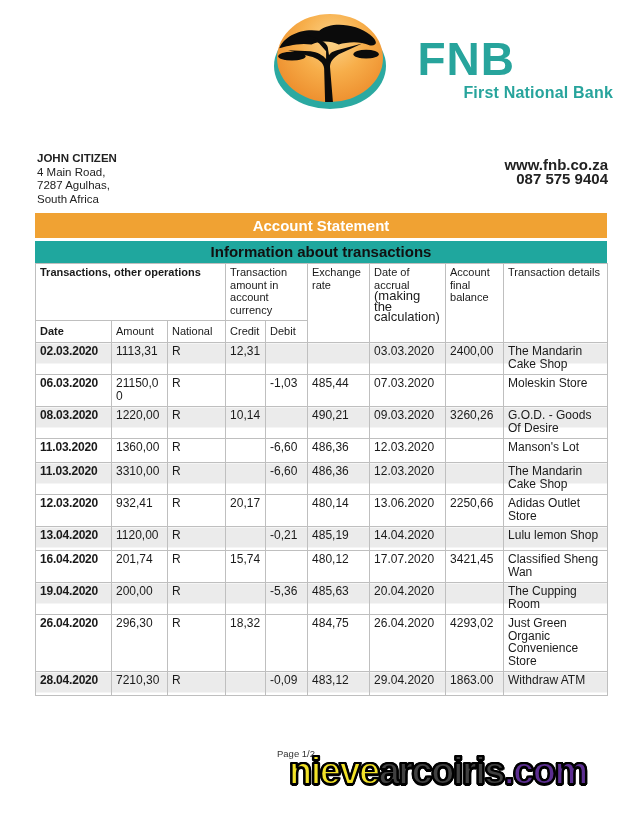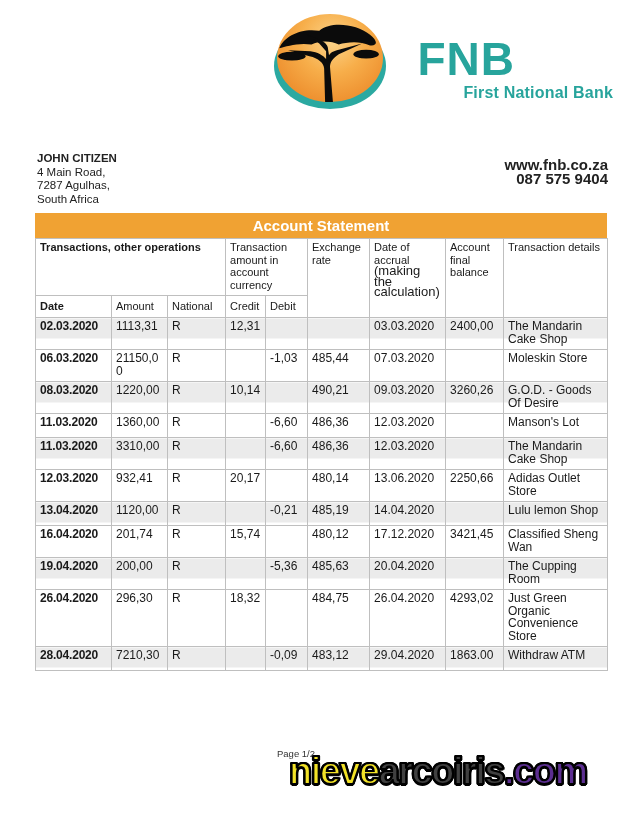--- a/index.html
+++ b/index.html
@@ -93,20 +93,21 @@
     <div>South Africa</div>
   </div>
 
   <div class="contact">
     <div>www.fnb.co.za</div>
     <div>087 575 9404</div>
   </div>
 
   <div class="content">
     <div class="bar-orange">Account Statement</div>
+    <div class="bar-teal">Information about transactions</div>
 
     <table>
       <colgroup>
         <col class="w-date">
           <col class="w-amt">
           <col class="w-cur">
           <col class="w-cre">
           <col class="w-deb">
         <col class="w-rate">
           <col class="w-acc">
@@ -211,21 +212,21 @@
           <td></td>
           <td>Lulu lemon Shop</td>
         </tr>
         <tr>
           <td class="c-date">16.04.2020</td>
           <td class="c-amt">201,74</td>
           <td>R</td>
           <td>15,74</td>
           <td></td>
           <td>480,12</td>
-          <td>17.12.2020</td>
+          <td>17.07.2020</td>
           <td>3421,45</td>
           <td>Classified Sheng Wan</td>
         </tr>
         <tr class="shade">
           <td class="c-date">19.04.2020</td>
           <td class="c-amt">200,00</td>
           <td>R</td>
           <td></td>
           <td>-5,36</td>
           <td>485,63</td>

